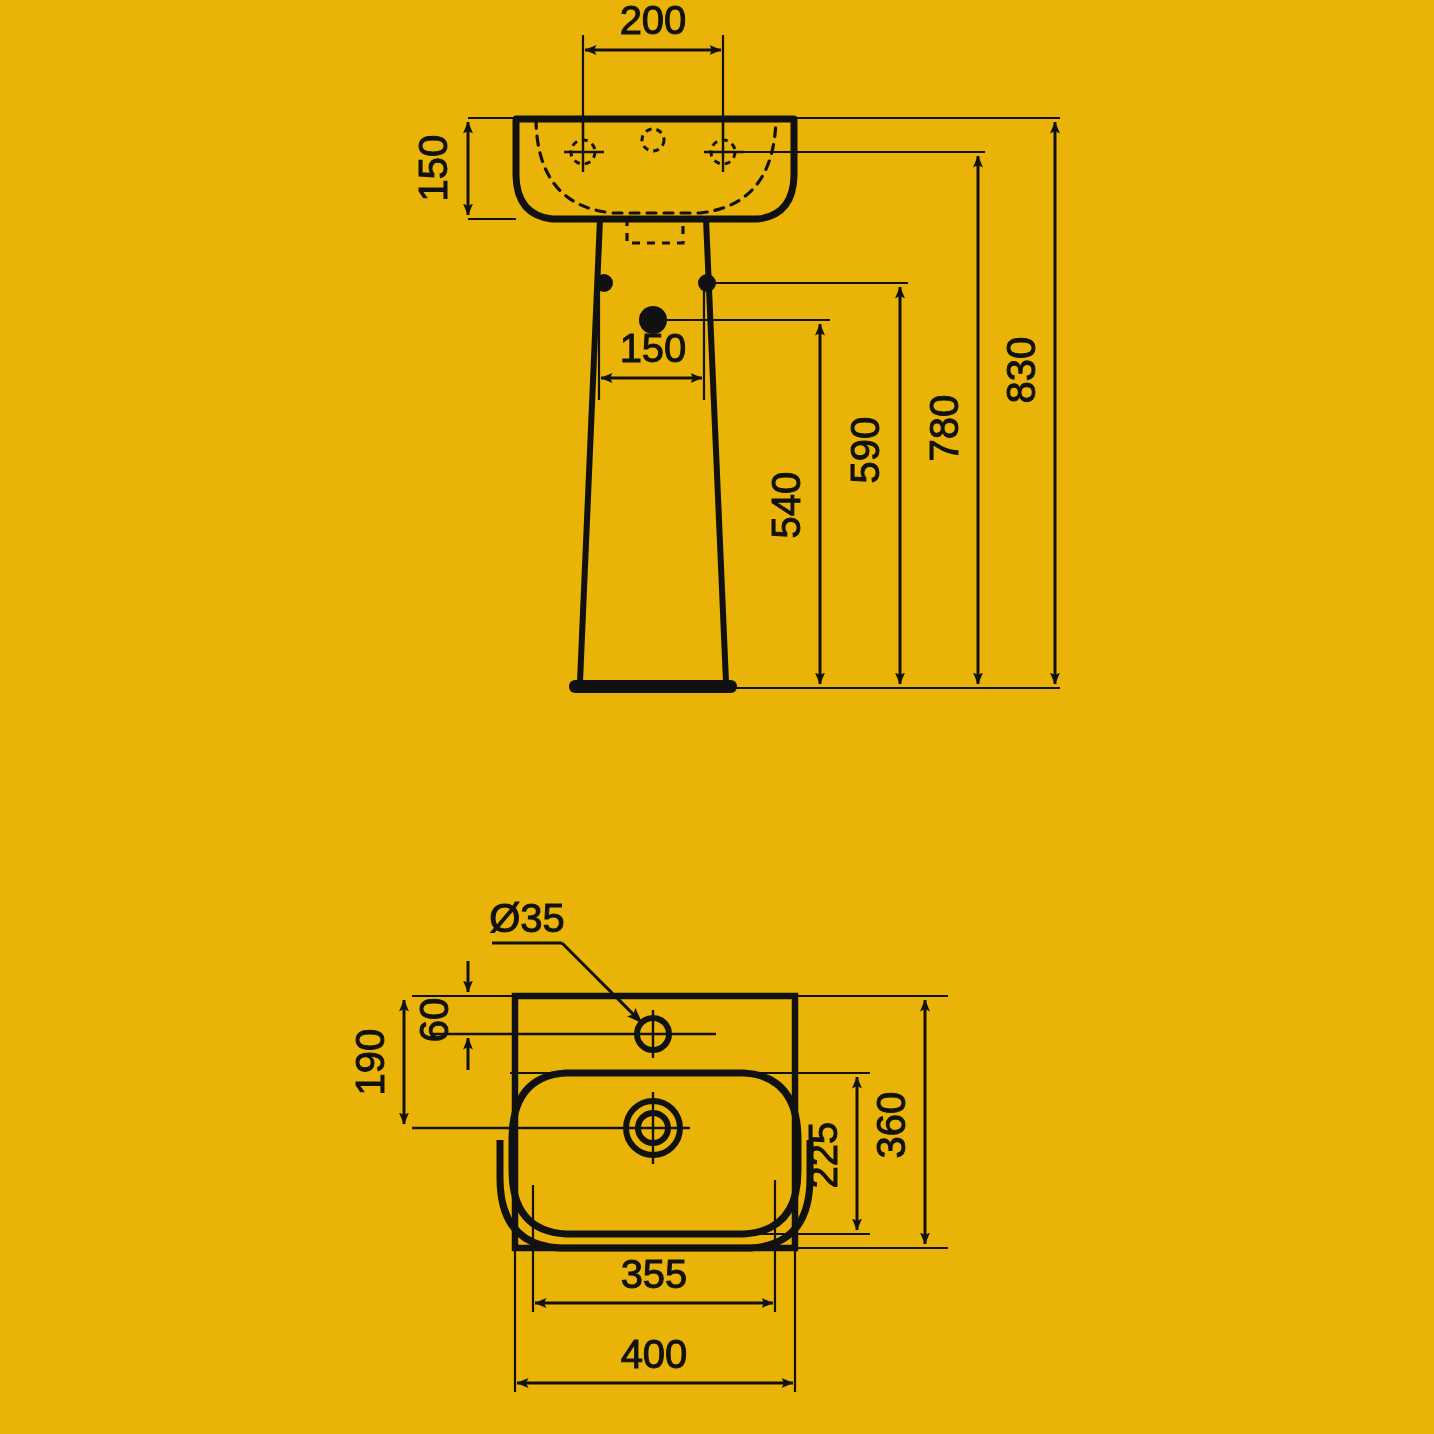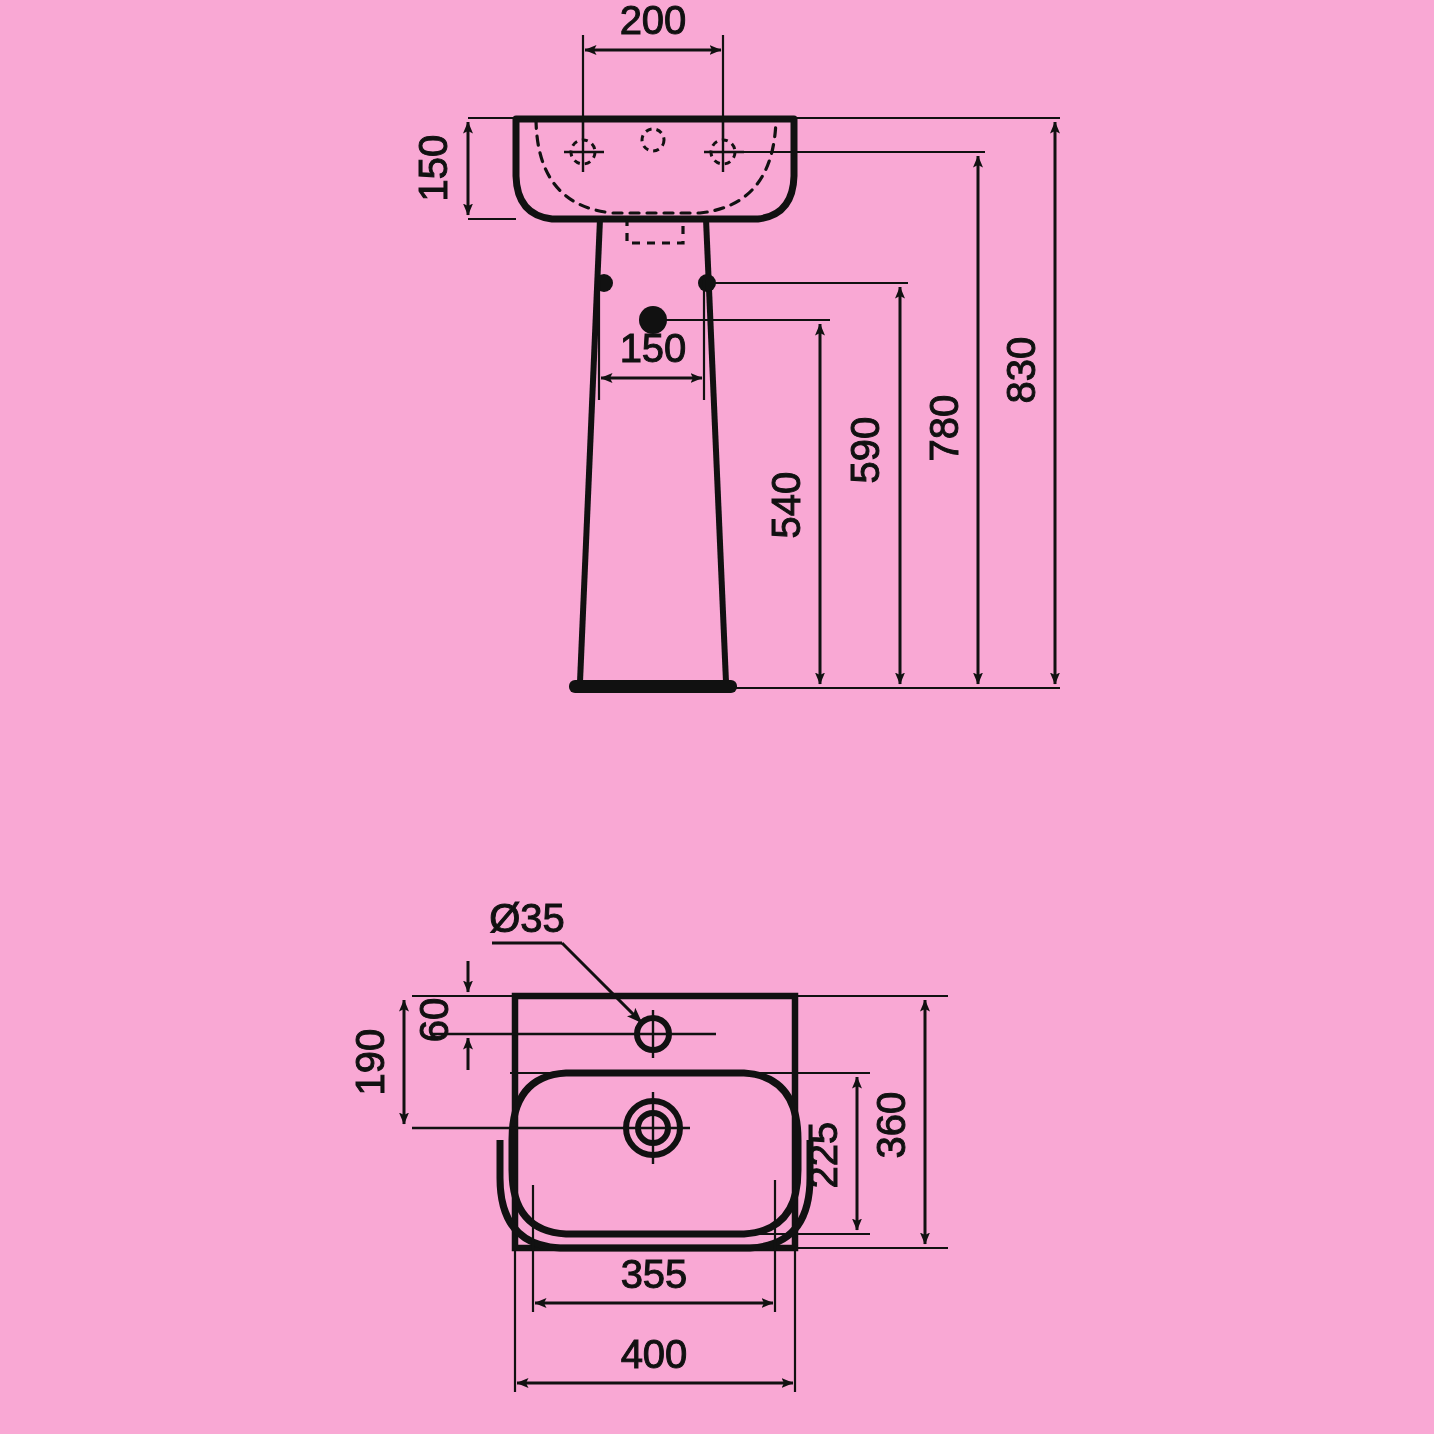--- a/index.html
+++ b/index.html
@@ -7,21 +7,21 @@
     padding: 0;
     background: #ffffff;
   }
   body {
     font-family: "Liberation Sans", sans-serif;
   }
   #sheet {
     position: relative;
     width: 1434px;
     height: 1434px;
-    background: #f9a8d4;
+    background: #eab308;
     overflow: hidden;
   }
   #drawing {
     position: absolute;
     left: 0;
     top: 0;
     width: 1434px;
     height: 1434px;
   }
   text {

